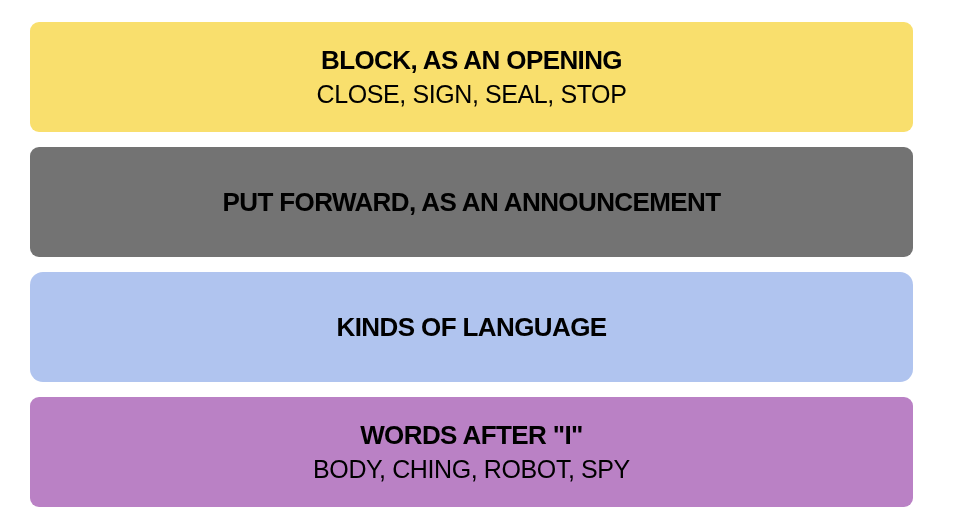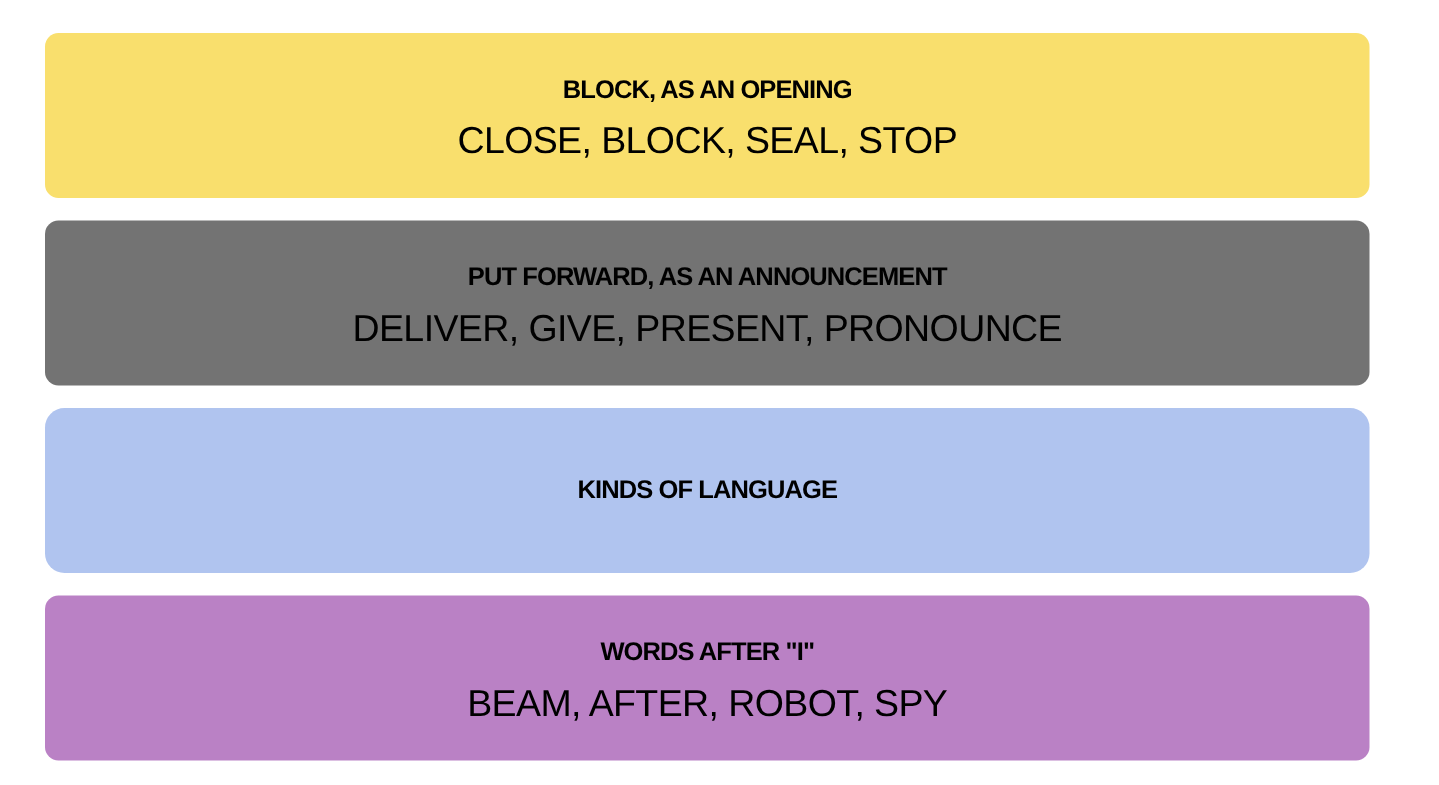--- a/index.html
+++ b/index.html
@@ -28,48 +28,47 @@
     border-radius: 9px;
     display: flex;
     flex-direction: column;
     align-items: center;
     justify-content: center;
     text-align: center;
     color: #000000;
   }
   .card-title {
     font-weight: 700;
-    font-size: 17px;
+    font-size: 26px;
     line-height: 34px;
     letter-spacing: -0.6px;
   }
   .card-words {
     font-weight: 400;
     font-size: 25px;
     line-height: 34px;
     letter-spacing: -0.4px;
   }
 </style>
 </head>
 <body>
 
 <div class="board">
 
   <div class="category-card" style="background-color: rgb(249, 223, 109);">
     <div class="card-title">BLOCK, AS AN OPENING</div>
-    <div class="card-words">CLOSE, BLOCK, SEAL, STOP</div>
+    <div class="card-words">CLOSE, SIGN, SEAL, STOP</div>
   </div>
 
   <div class="category-card" style="background-color: #737373;">
     <div class="card-title">PUT FORWARD, AS AN ANNOUNCEMENT</div>
-    <div class="card-words">DELIVER, GIVE, PRESENT, PRONOUNCE</div>
   </div>
 
   <div class="category-card" style="background-color: rgb(176, 196, 239); border-radius: 13px;">
     <div class="card-title">KINDS OF LANGUAGE</div>
   </div>
 
   <div class="category-card" style="background-color: rgb(186, 129, 197);">
     <div class="card-title">WORDS AFTER "I"</div>
-    <div class="card-words">BEAM, AFTER, ROBOT, SPY</div>
+    <div class="card-words">BODY, CHING, ROBOT, SPY</div>
   </div>
 
 </div>
 
 </body></html>

